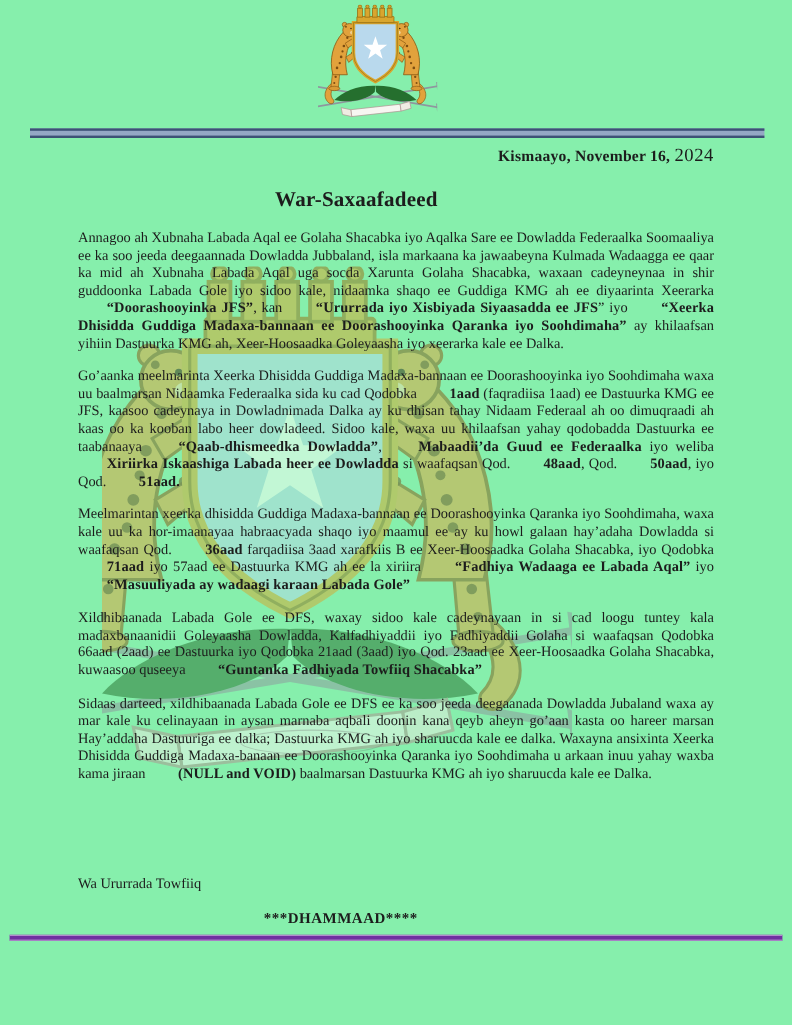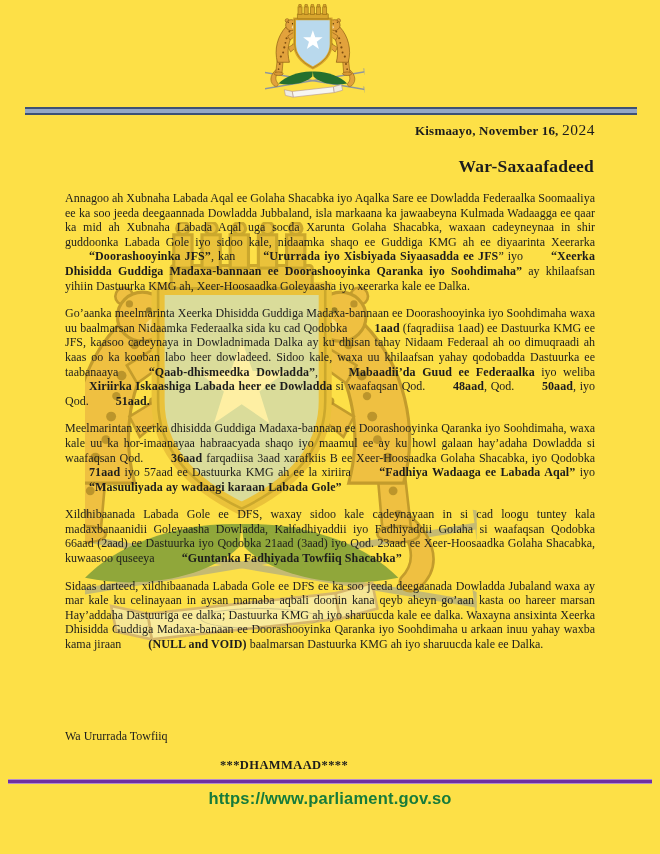--- a/index.html
+++ b/index.html
@@ -4,42 +4,42 @@
 <style>
   html,body{margin:0;padding:0;}
   body{
     width:660px;height:854px;
     background:#ffffff;
     font-family:"Liberation Serif", serif;
     color:#1c1c1c;
     position:relative;
     overflow:hidden;
   }
-  .page{position:absolute;inset:0;background:#fde047;}
+  .page{position:absolute;inset:0;background:#86efac;}
 
   
   .emblem{position:absolute;left:265px;top:4px;width:130px;height:100px;}
 
   
   .top-rule{
     position:absolute;left:25px;right:23px;top:107px;height:4px;
     background:#94a7c4;
     border-top:2px solid #3d5175;
     border-bottom:2px solid #3d5175;
   }
 
   .dateline{
     position:absolute;top:121px;right:65px;
     font-size:13px;font-weight:bold;letter-spacing:.2px;white-space:nowrap;
   }
   .dateline .year{font-weight:400;font-size:15.5px;letter-spacing:.5px;}
 
   .doc-title{
     position:absolute;top:156px;left:0;width:594px;margin:0;
-    text-align:right;font-size:17.5px;font-weight:bold;letter-spacing:.2px;
+    text-align:center;font-size:17.5px;font-weight:bold;letter-spacing:.2px;
   }
 
   
   .watermark{
     position:absolute;left:85px;top:222px;width:470px;height:448px;
     opacity:.5;pointer-events:none;
   }
 
   .content{
     position:absolute;left:65px;top:191px;width:530px;
@@ -176,15 +176,14 @@
     </div>
 
   <div class="pen-circle"></div>
 
   <div class="closing">Wa Ururrada Towfiiq</div>
 
   <div class="endmark">***DHAMMAAD****</div>
 
   <div class="footer-rule"></div>
 
-  <a class="footer-url">https://www.parliament.gov.so</a>
 
 </div>
 
 </body></html>

